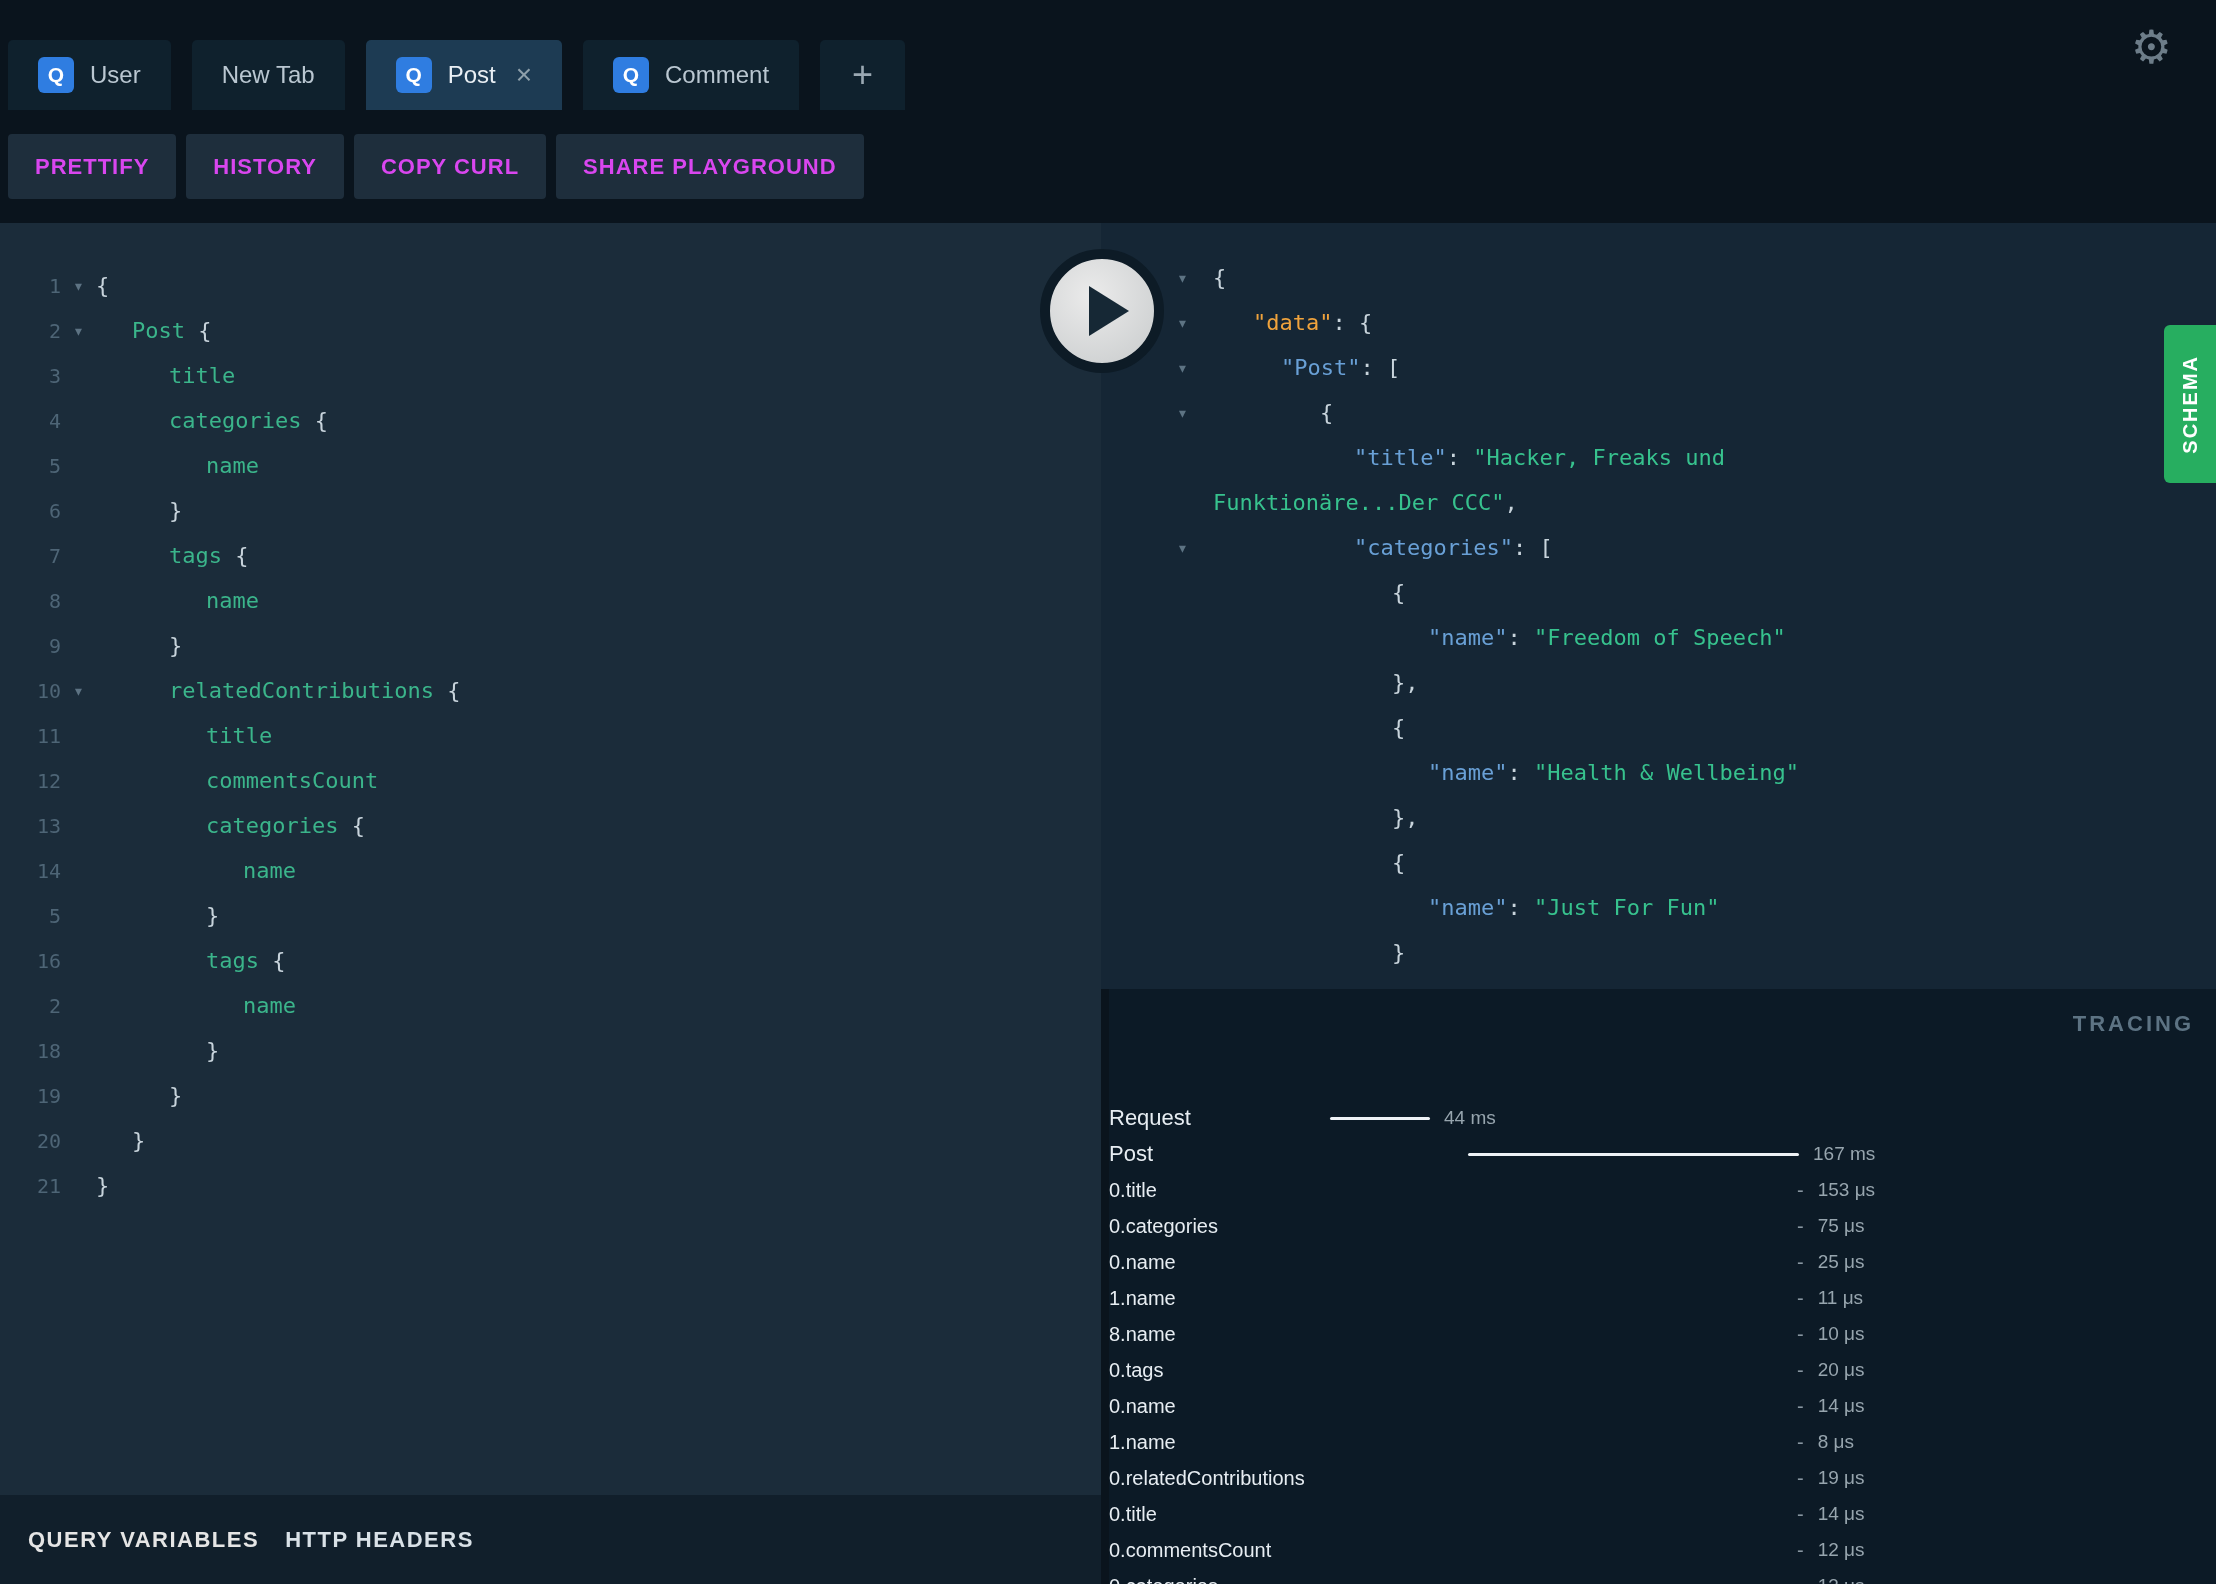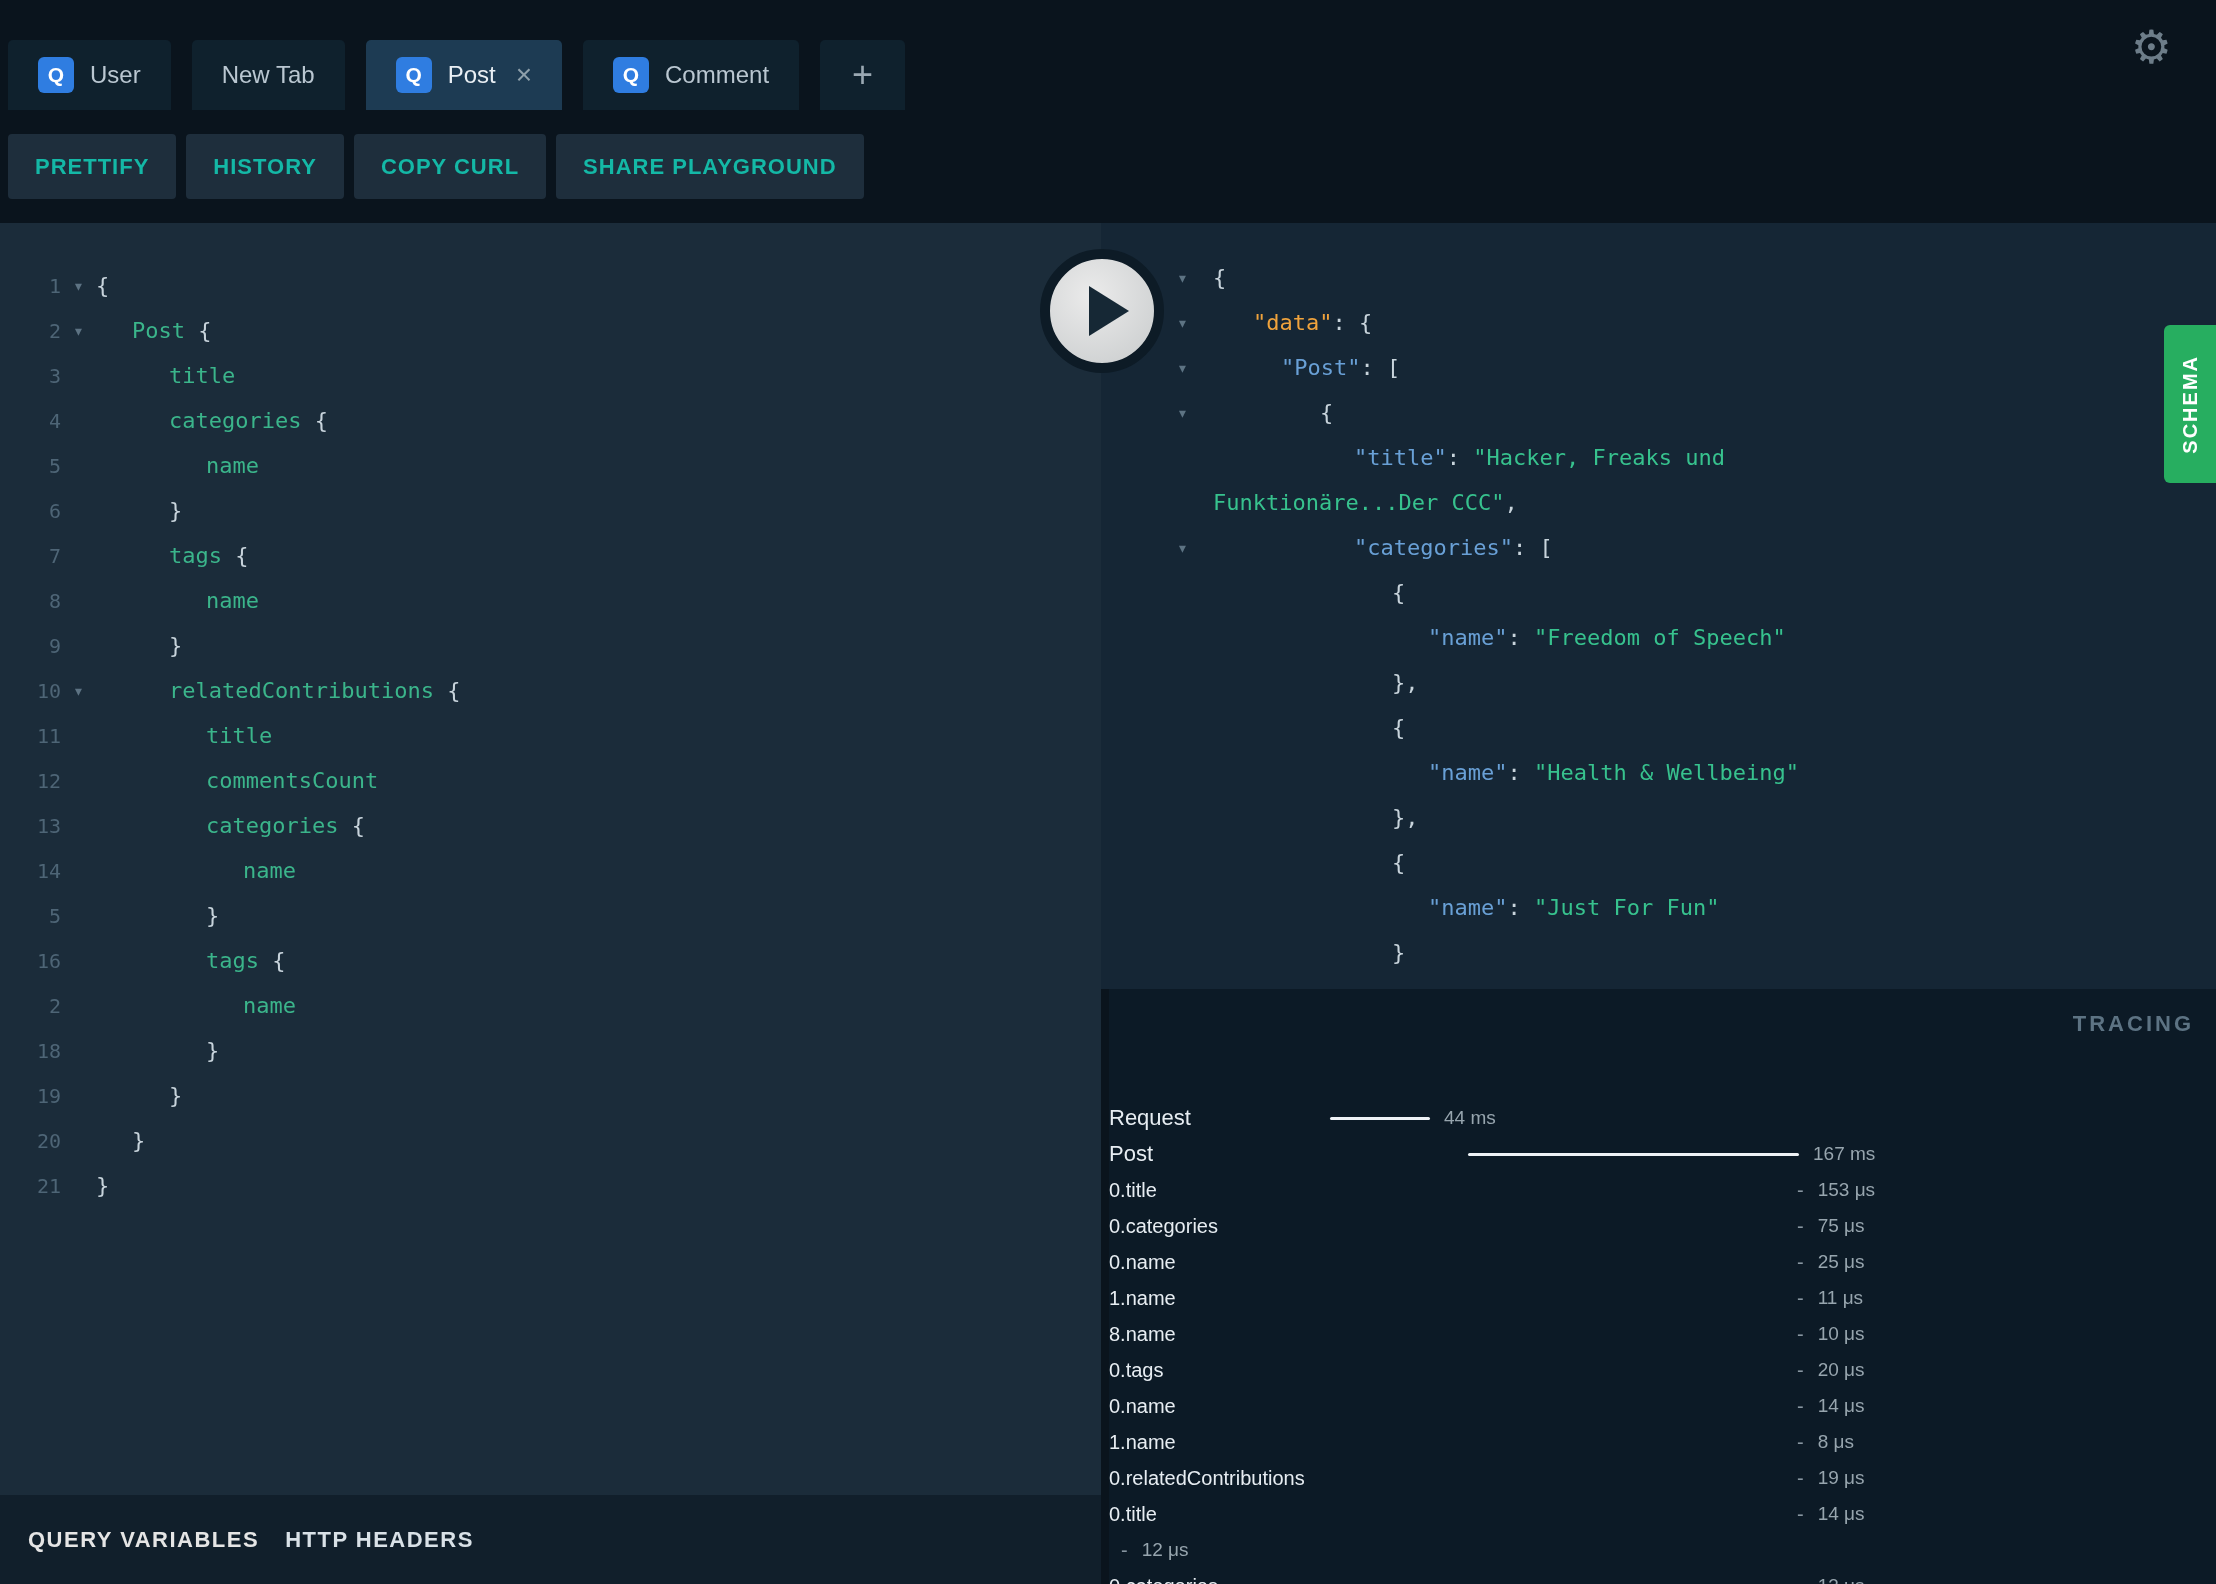--- a/index.html
+++ b/index.html
@@ -13,21 +13,21 @@
 .tab-label{font-size:24px;color:#bac7d1;white-space:nowrap;}
 .tab.active .tab-label{color:#e9eff4;}
 .qbadge{width:36px;height:36px;border-radius:6px;background:var(--accent-blue,#2f7de1);color:#fff;font-weight:bold;font-size:21px;display:flex;align-items:center;justify-content:center;margin-right:16px;flex:none;}
 .tab-close{margin-left:20px;font-size:28px;color:#8fa0ab;line-height:1;}
 .tab.plus{padding:0 32px;}
 .plus-glyph{font-size:36px;color:#9aa8b2;line-height:1;}
 .gear{position:absolute;right:44px;top:24px;font-size:46px;color:#6d7d89;line-height:1;cursor:pointer;}
 
 
 .toolbar{position:absolute;left:0;top:110px;width:2216px;height:113px;background:#0a141d;display:flex;align-items:center;padding:0 24px 0 8px;gap:10px;}
-.tbtn{height:65px;border:none;border-radius:4px;background:#1e2e3c;color:#14b8a6;font-family:"Liberation Sans",sans-serif;font-size:22px;font-weight:600;letter-spacing:1px;padding:0 27px;cursor:pointer;white-space:nowrap;}
+.tbtn{height:65px;border:none;border-radius:4px;background:#1e2e3c;color:#d946ef;font-family:"Liberation Sans",sans-serif;font-size:22px;font-weight:600;letter-spacing:1px;padding:0 27px;cursor:pointer;white-space:nowrap;}
 .urlwrap{flex:1;position:relative;height:61px;margin:0 6px;}
 .url{width:100%;height:100%;background:#0b161f;border:none;border-radius:5px;color:#e4ebf0;font-size:23px;padding:0 64px 0 22px;font-family:"Liberation Sans",sans-serif;outline:none;}
 .reload{position:absolute;right:18px;top:50%;transform:translateY(-52%);font-size:36px;color:#5b6b76;cursor:pointer;line-height:1;}
 
 
 .query-pane{position:absolute;left:0;top:223px;width:1101px;height:1272px;background:#1b2c3a;overflow:hidden;}
 .qlines{padding-top:40px;}
 .qline{display:flex;height:45px;align-items:center;font-family:"DejaVu Sans Mono",monospace;font-size:22px;white-space:pre;}
 .lnum{width:61px;text-align:right;color:#4e6576;font-size:20px;flex:none;}
 .fold{width:35px;text-align:center;color:#5d7383;font-size:18px;flex:none;cursor:pointer;}
@@ -219,20 +219,21 @@
           <span class="tlbl">0.relatedContributions</span>
           <span class="tdash">-</span>
           <span class="tval">19 μs</span>
         </div>
         <div class="trow d2">
           <span class="tlbl">0.title</span>
           <span class="tdash">-</span>
           <span class="tval">14 μs</span>
         </div>
         <div class="trow d2">
+          <span class="tlbl">0.commentsCount</span>
           <span class="tdash">-</span>
           <span class="tval">12 μs</span>
         </div>
         <div class="trow d2">
           <span class="tlbl">0.categories</span>
           <span class="tdash">-</span>
           <span class="tval">13 μs</span>
         </div>
       </div>
   </section>

